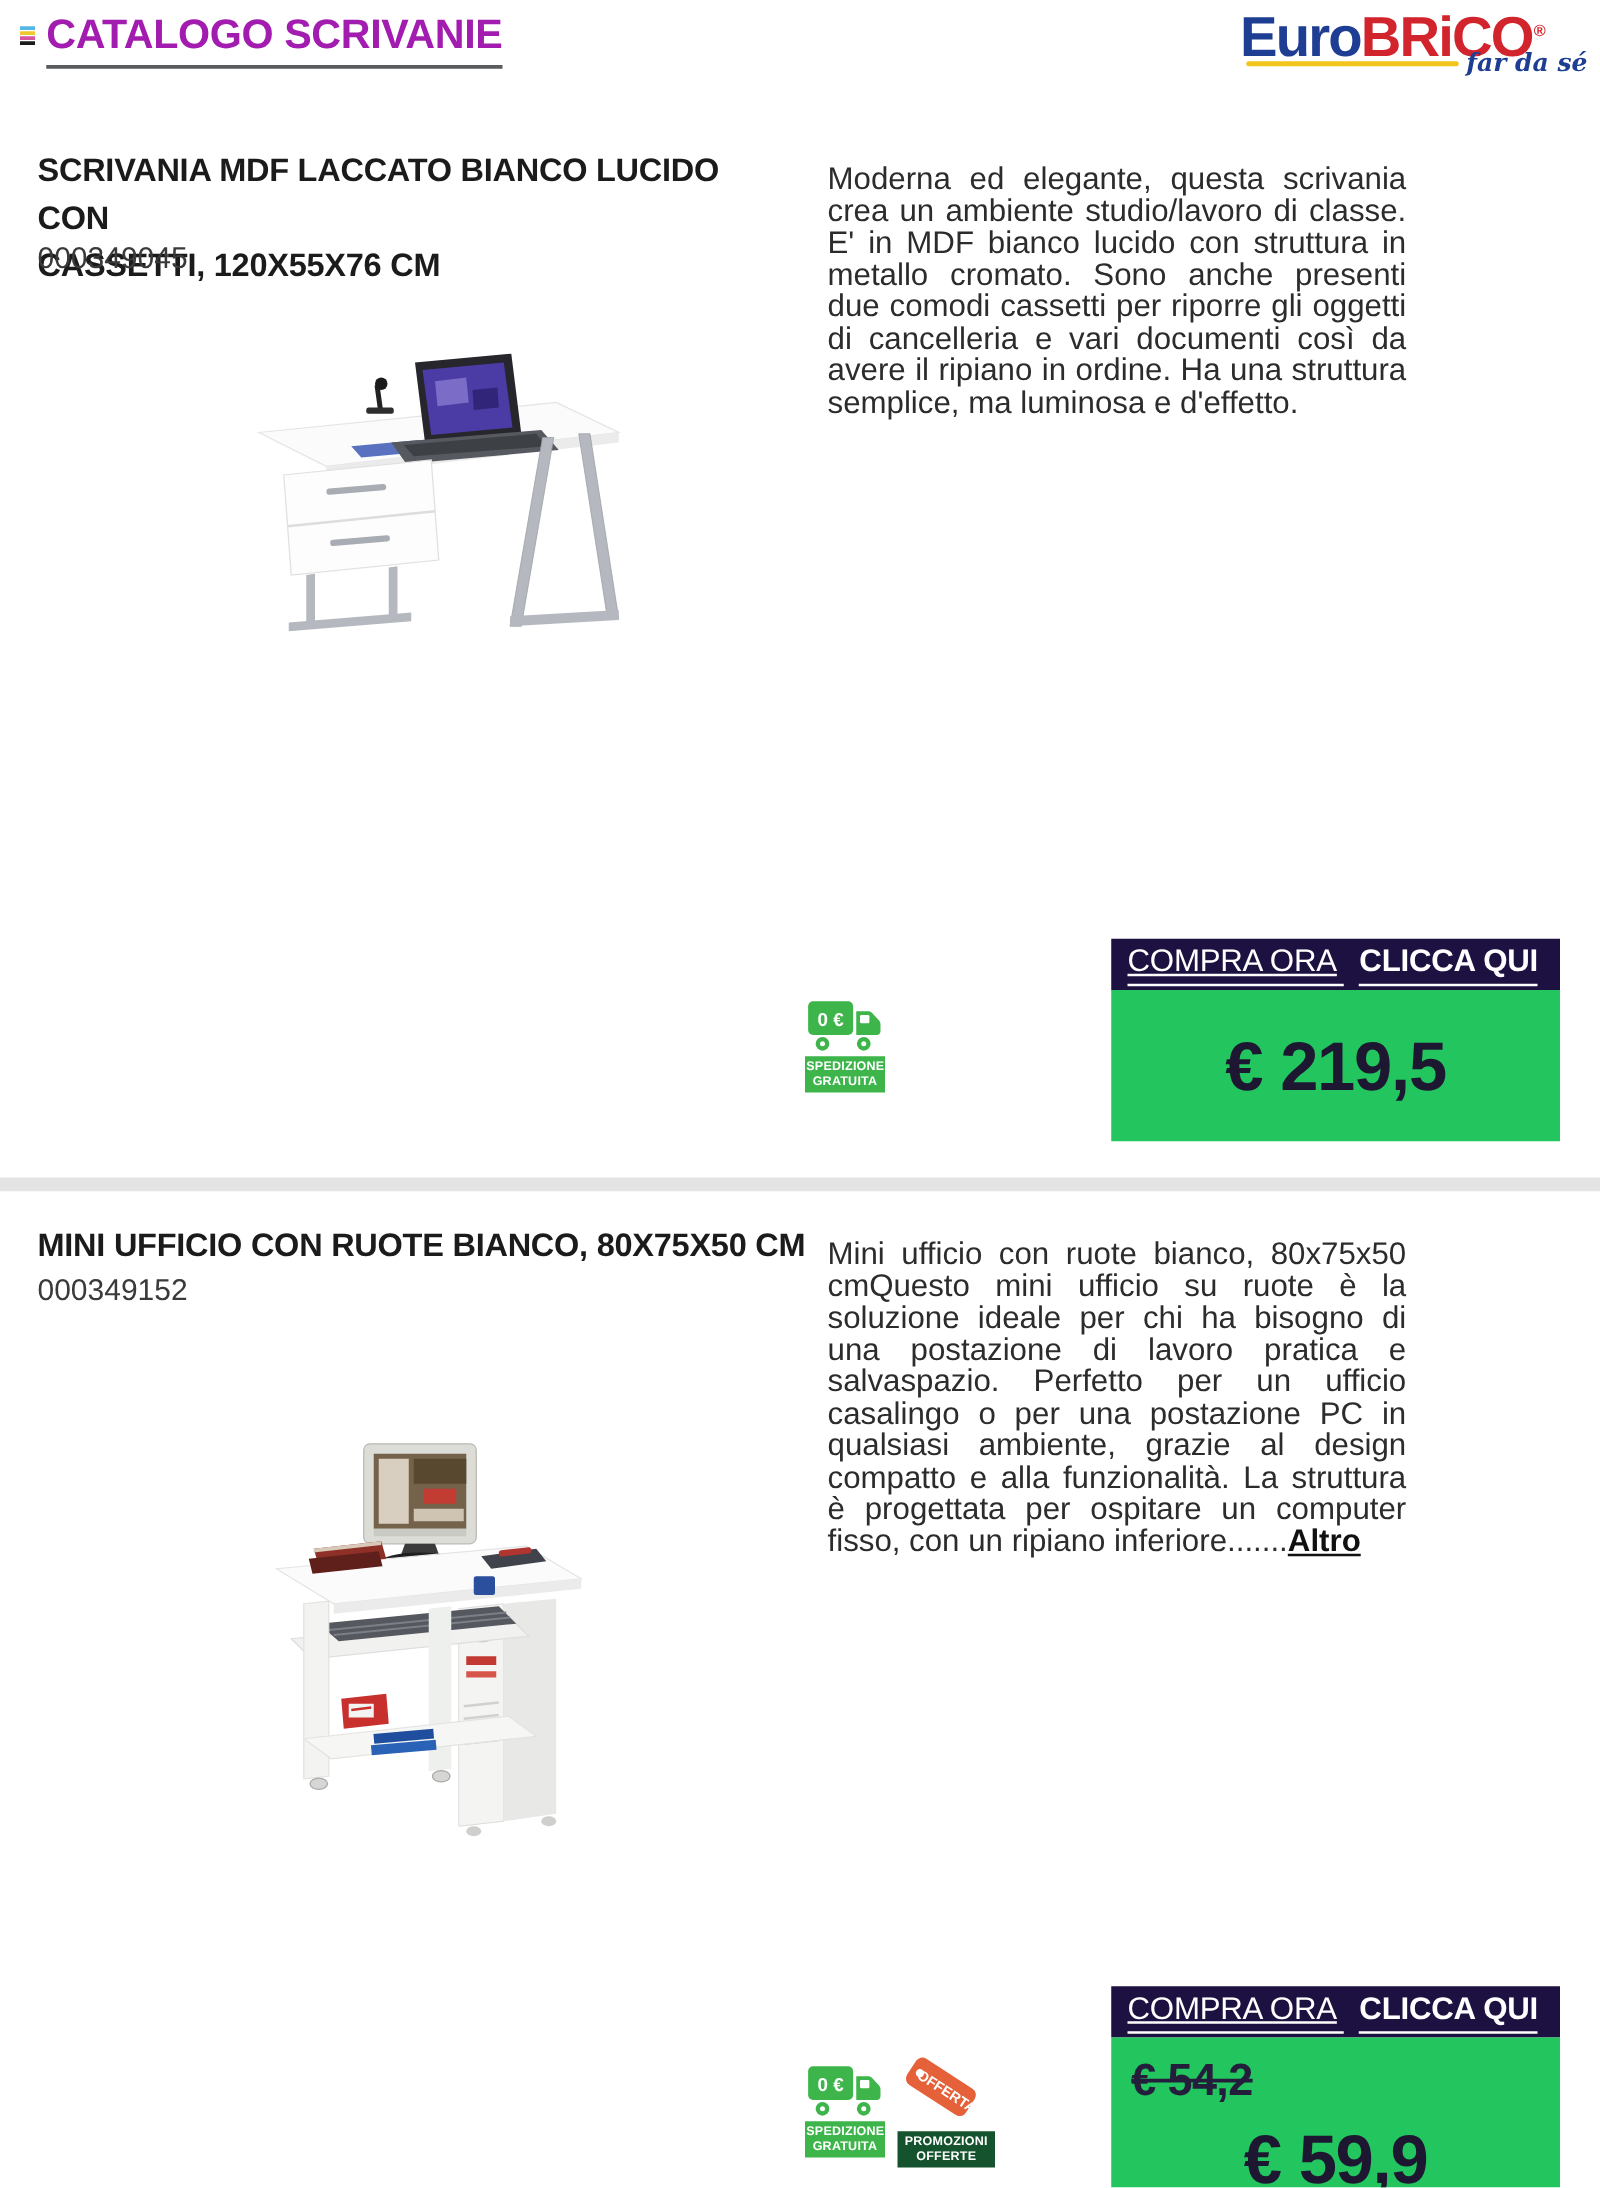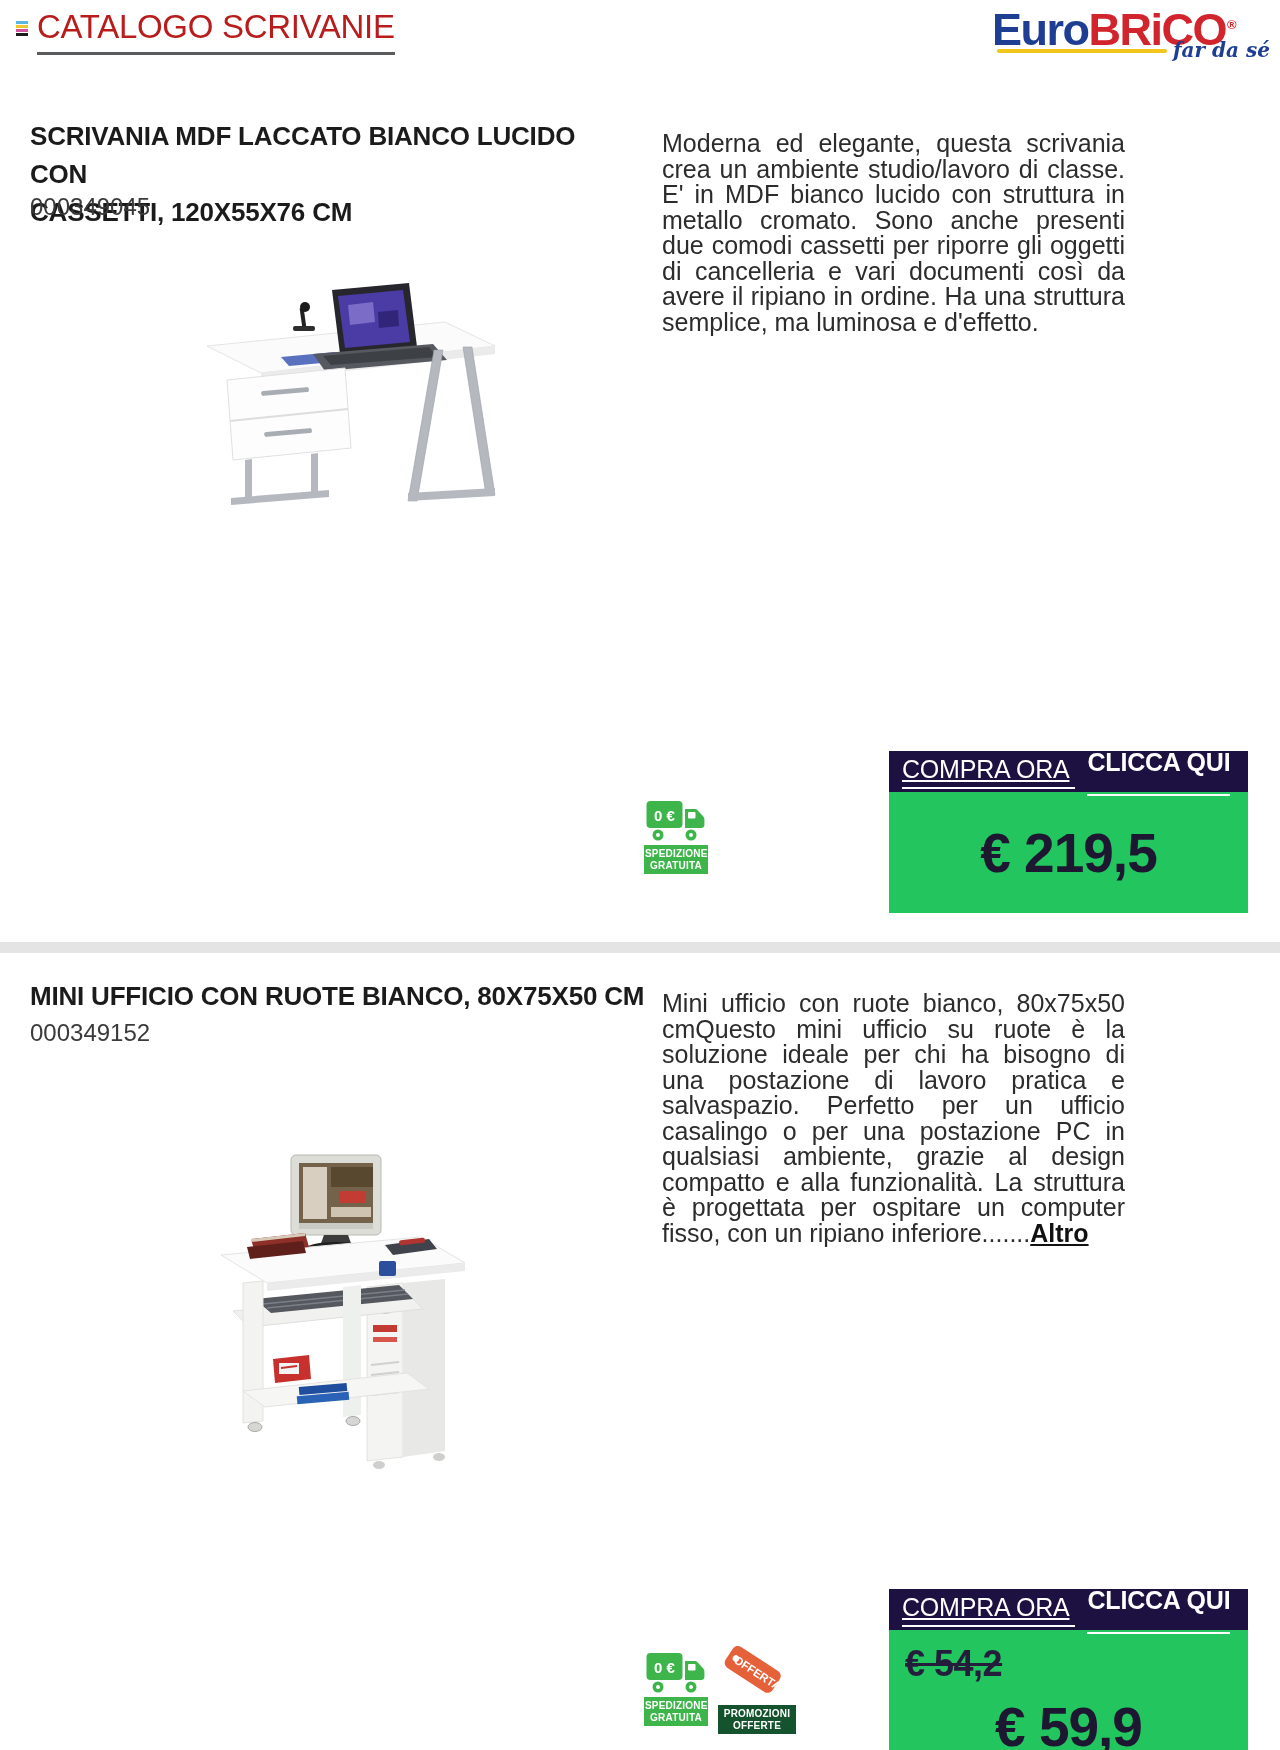--- a/index.html
+++ b/index.html
@@ -11,21 +11,21 @@
   
   .cmyk-icon { position:absolute; left:16px; top:21px; width:12px; height:13px; }
   .cmyk-icon div { height:3px; margin-bottom:1px; }
   .cmyk-blue   { background:#56b6e4; }
   .cmyk-yellow { background:#eec92e; }
   .cmyk-pink   { background:#d5559f; }
   .cmyk-black  { background:#1c1c1c; }
 
   .page-title {
     position:absolute; left:37px; top:8px;
-    font-size:33px; font-weight:normal; color:#b91c1c;
+    font-size:33px; font-weight:bold; color:#a21caf;
     letter-spacing:-0.3px; padding-bottom:6px; border-bottom:3px solid #5a5b5d;
   }
 
   .logo { position:absolute; left:992px; top:2px; width:280px; height:62px; }
   .logo-word { font-size:45px; font-weight:bold; letter-spacing:-1.5px; line-height:46px; white-space:nowrap; }
   .logo-euro { color:#1e3e93; }
   .logo-brico { color:#d2242c; }
   .logo-reg { color:#d2242c; font-size:13px; vertical-align:super; margin-left:1px; }
   .logo-underline { position:absolute; left:5px; top:47px; width:170px; height:4px; background:#f2c51d; border-radius:2px; }
   .logo-tagline {
@@ -49,21 +49,21 @@
   .more-link { font-weight:bold; text-decoration:underline; color:#111; cursor:pointer; }
 
   
   .price-box { position:absolute; left:889px; width:359px; }
   .buy-bar {
     height:41px; background:#1c1140; color:#fff;
     display:flex; align-items:center; padding:0 13px; box-sizing:border-box;
     font-size:25px; letter-spacing:-0.2px; cursor:pointer;
   }
   .buy-compra { font-weight:normal; border-bottom:2px solid #fff; padding:0 6px 3px 0;text-decoration:underline; }
-  .buy-clicca { font-weight:bold; border-bottom:2px solid #fff; padding-bottom:17px; margin-left:12px; }
+  .buy-clicca { font-weight:bold; border-bottom:2px solid #fff; padding-bottom:3px; margin-left:12px; }
   .price-area { background:#22c55e; }
   .price-area-1 { height:121px; display:flex; align-items:center; justify-content:center; }
   .price-main {
     font-size:55px; font-weight:bold; color:#1d1732; letter-spacing:-1px;
   }
   .price-area-2 { height:194px; padding-top:1px; box-sizing:border-box; }
   .price-old {
     margin:12px 0 0 16px; font-size:36px; font-weight:bold; color:#241e3c;
     text-decoration:line-through; letter-spacing:-0.5px;
   }

